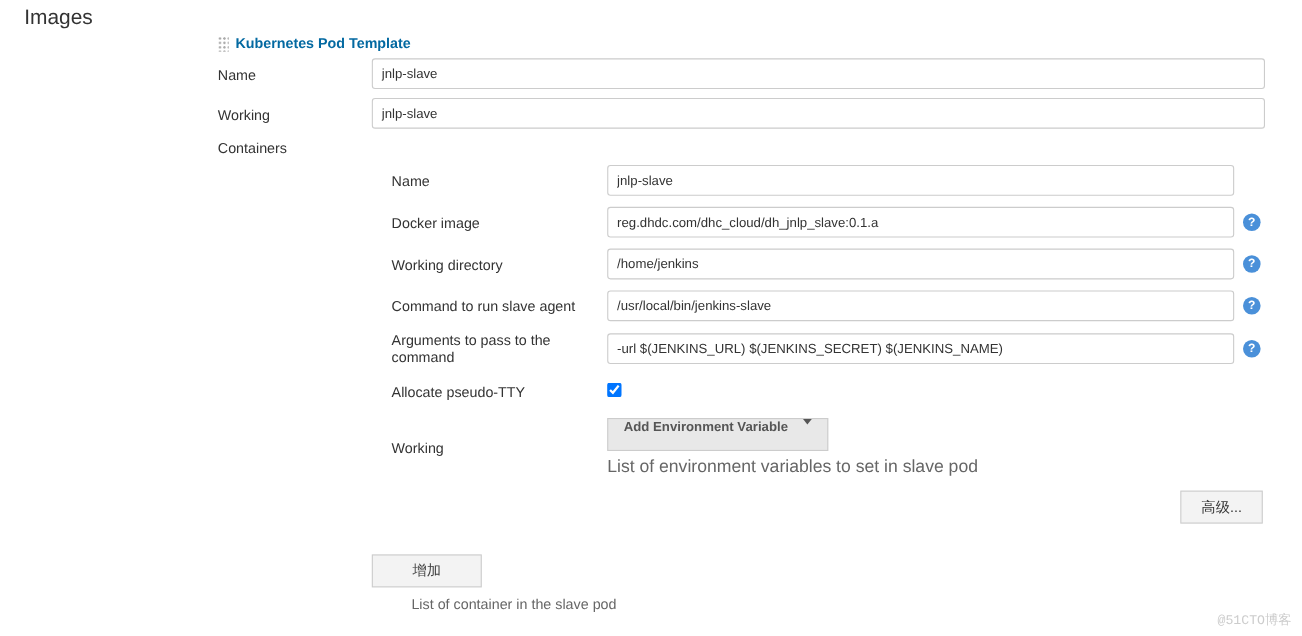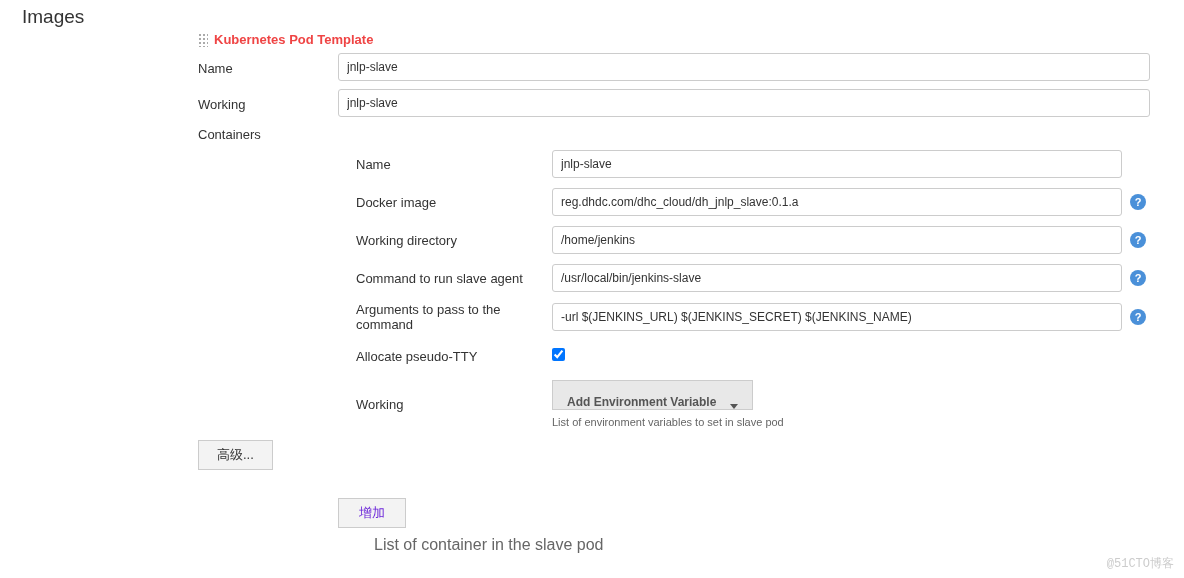--- a/index.html
+++ b/index.html
@@ -2,42 +2,42 @@
 <html><head>
   <meta charset="utf-8">
   <style>
     * { box-sizing: border-box; margin: 0; padding: 0; }
     body { font-family: Arial, Helvetica, sans-serif; font-size: 13px; color: #333; background: #fff; width: 1184px; }
     .page { padding: 6px 8px 12px 22px; }
     .top-label { font-size: 19px; color: #333; margin-bottom: 4px; }
     .form-area { margin-left: 176px; }
     .section-header { display: flex; align-items: center; margin-bottom: 6px; }
     .drag-handle { width: 10px; height: 14px; margin-right: 6px; background-image: radial-gradient(circle, #aaa 1px, transparent 1.2px); background-size: 4px 4px; background-position: 0 0; }
-    .section-title { font-weight: bold; font-size: 13px; color: #ef4444; }
+    .section-title { font-weight: bold; font-size: 13px; color: #0369a1; }
     .row { display: flex; align-items: center; margin-bottom: 8px; }
     .col-label { width: 140px; font-size: 13px; color: #333; padding-top: 2px; }
     .col-field { flex: 1; }
     input[type=text].full { width: 812px; height: 28px; border: 1px solid #ccc; border-radius: 3px; padding: 0 8px; font-size: 12px; color: #333; }
     .containers-block { margin-top: 4px; }
     .container-config { margin-left: 140px; padding-left: 18px; margin-top: 2px; }
     .crow { display: flex; align-items: center; margin-bottom: 10px; min-height: 28px; }
     .clabel { width: 196px; font-size: 13px; color: #333; }
     .cfield { width: 570px; }
     input[type=text].mid { width: 570px; height: 28px; border: 1px solid #ccc; border-radius: 3px; padding: 0 8px; font-size: 12px; color: #333; }
     .help-icon { width: 16px; height: 16px; border-radius: 50%; background: #4a90d9; color: #fff; display: inline-flex; align-items: center; justify-content: center; font-size: 11px; font-weight: bold; margin-left: 8px; cursor: pointer; }
     .help-spacer { width: 24px; }
     input[type=checkbox] { width: 13px; height: 13px; }
-    .btn-dd { display: inline-flex; align-items: flex-end; height: 30px; background: #e8e8e8; border: 1px solid #ccc; padding: 0 14px; font-size: 12px; font-weight: bold; color: #555; cursor: pointer; }
+    .btn-dd { display: inline-flex; align-items: flex-start; height: 30px; background: #e8e8e8; border: 1px solid #ccc; padding: 0 14px; font-size: 12px; font-weight: bold; color: #555; cursor: pointer; }
     .btn-dd .caret { width: 0; height: 0; border-left: 4px solid transparent; border-right: 4px solid transparent; border-top: 5px solid #555; margin-left: 14px; }
-    .hint { font-size: 11px; color: #666; margin-top: 6px; }
-    .advanced-row { display: flex; margin-top: 12px; margin-right: 28px; }
+    .hint { font-size: 16px; color: #666; margin-top: 6px; }
+    .advanced-row { display: flex; justify-content: flex-end; margin-top: 12px; margin-right: 28px; }
     .adv-btn { height: 30px; background: #f3f3f3; border: 1px solid #ccc; padding: 0 18px; font-size: 13px; color: #333; cursor: pointer; }
-    .add-btn { height: 30px; background: #f3f3f3; border: 1px solid #ccc; padding: 0 20px; font-size: 13px; color: #6d28d9; cursor: pointer; display: inline-block; }
+    .add-btn { height: 30px; background: #f3f3f3; border: 1px solid #ccc; padding: 0 36px; font-size: 13px; color: #404040; cursor: pointer; display: inline-block; }
     .add-block { margin-left: 140px; margin-top: 28px; }
-    .list-hint { font-size: 16px; color: #666; margin-top: 8px; margin-left: 140px; padding-left: 36px; }
+    .list-hint { font-size: 13px; color: #666; margin-top: 8px; margin-left: 140px; padding-left: 36px; }
     .watermark { position: absolute; right: 10px; bottom: 6px; color: #ccc; font-size: 12px; font-family: Liberation Mono, monospace; }
   </style>
 </head>
 <body>
 
 <div class="page">
   <div class="top-label">Images</div>
 
   <div class="form-area">
     <div class="section-header">

